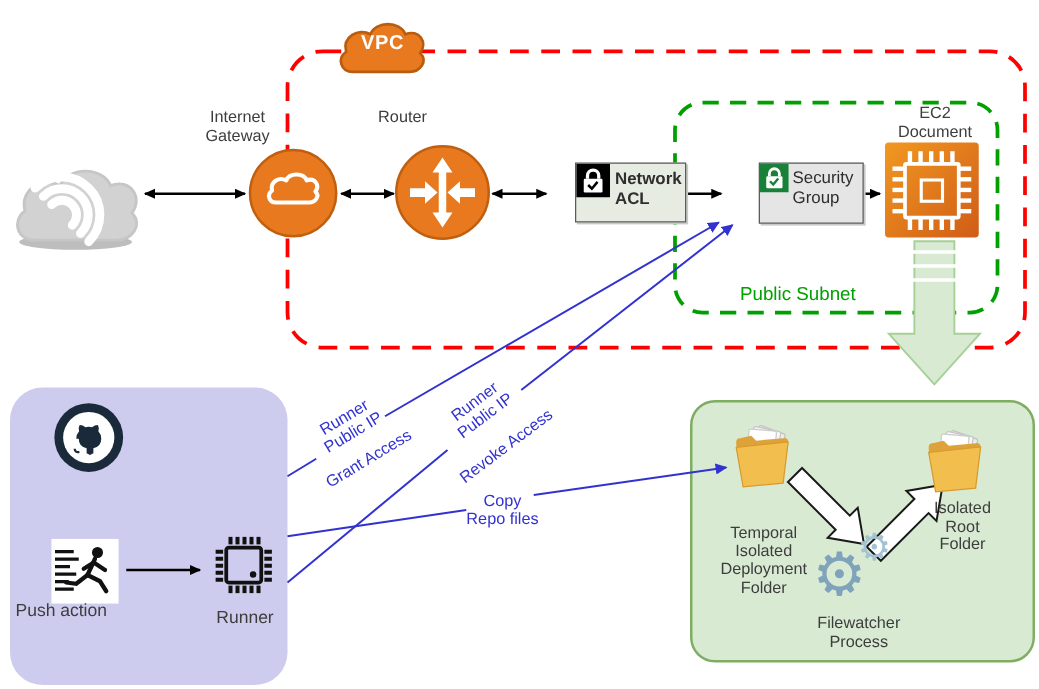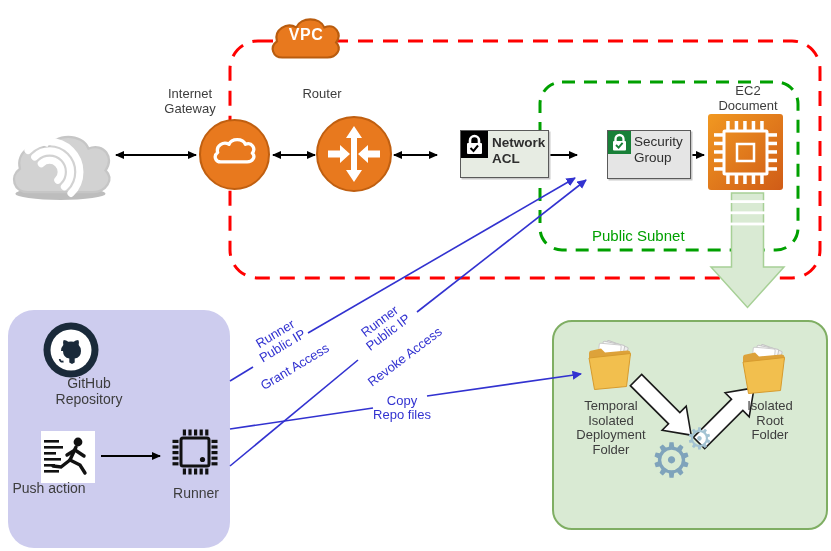--- a/index.html
+++ b/index.html
@@ -163,22 +163,20 @@
   <div class="vpclabel">VPC</div>
 
   <div class="subnetlabel">Public Subnet</div>
 
   <svg class="abs" style="left:37px;top:320px" width="68" height="68" viewBox="0 0 68 68">
     <circle cx="34" cy="30" r="27.5" fill="#1a2a3a"></circle>
     <circle cx="34" cy="30" r="20.5" fill="#ffffff"></circle>
     <path d="M24 31 q0 -3.6 2.3 -6 q-0.9 -2.8 0.4 -5 q2.7 0 4.6 1.8 q2.7 -0.7 5.4 0 q1.9 -1.8 4.6 -1.8 q1.3 2.2 0.4 5 q2.3 2.4 2.3 6 q0 6.3 -6.3 7.6 l0 4 l-2.7 1.3 l-2.7 -1.3 l0 -4 q-6.3 -1.3 -6.3 -7.6 z" fill="#1a2a3a"></path>
     <path d="M26.5 41.5 q-3.5 0.8 -3.8 -2.5" stroke="#1a2a3a" stroke-width="1.8" fill="none"></path>
   </svg>
-  <div class="nlabel nlabel-lg" style="left:89px;top:391px">GitHub
-Repository</div>
 
   <svg class="abs" style="left:41px;top:431px" width="54" height="52" viewBox="0 0 54 52">
     <rect x="0" y="0" width="54" height="52" fill="#ffffff"></rect>
     <g fill="#111">
       <rect x="3" y="9" width="15" height="2.6"></rect>
         <rect x="3" y="15" width="19" height="2.6"></rect>
       <rect x="3" y="21" width="12" height="2.6"></rect>
         <rect x="3" y="27" width="17" height="2.6"></rect>
       <rect x="3" y="33" width="11" height="2.6"></rect>
         <rect x="3" y="39" width="15" height="2.6"></rect>
@@ -222,40 +220,42 @@
   </svg>
   <div class="nlabel nlabel-lg" style="left:196px;top:493px">Runner</div>
 
   <svg class="abs" style="left:582px;top:340px" width="58" height="54" viewBox="0 0 58 54">
     <rect x="20" y="3" width="22" height="30" rx="1.5" fill="#ededed" stroke="#c2c2c2" transform="rotate(20 31 18)"></rect>
     <rect x="18" y="3" width="22" height="30" rx="1.5" fill="#f7f7f7" stroke="#c6c6c6" transform="rotate(12 29 18)"></rect>
     <rect x="16" y="4" width="22" height="30" rx="1.5" fill="#ffffff" stroke="#cccccc" transform="rotate(5 27 19)"></rect>
     <path d="M7 18 L7 13.5 Q7 10.5 10 10.5 L19 8.5 L23 12.5 L45 10.5 Q48.5 10.2 48.5 13.5 L48.5 16 Z" fill="#dda23a"></path>
     <path d="M7 18 L48.5 13.5 L44.5 46.5 L12.5 49.5 Z" fill="#f2bf4e" stroke="#d79b2d" stroke-width="1"></path>
   </svg>
-  <div class="nlabel" style="left:611px;top:428px">Temporal
+  <div class="nlabel" style="left:611px;top:448px">Temporal
 Isolated
 Deployment
 Folder</div>
 
   <svg class="abs" style="left:736px;top:344px" width="58" height="54" viewBox="0 0 58 54">
     <rect x="20" y="3" width="22" height="30" rx="1.5" fill="#ededed" stroke="#c2c2c2" transform="rotate(20 31 18)"></rect>
     <rect x="18" y="3" width="22" height="30" rx="1.5" fill="#f7f7f7" stroke="#c6c6c6" transform="rotate(12 29 18)"></rect>
     <rect x="16" y="4" width="22" height="30" rx="1.5" fill="#ffffff" stroke="#cccccc" transform="rotate(5 27 19)"></rect>
     <path d="M7 18 L7 13.5 Q7 10.5 10 10.5 L19 8.5 L23 12.5 L45 10.5 Q48.5 10.2 48.5 13.5 L48.5 16 Z" fill="#dda23a"></path>
     <path d="M7 18 L48.5 13.5 L44.5 46.5 L12.5 49.5 Z" fill="#f2bf4e" stroke="#d79b2d" stroke-width="1"></path>
   </svg>
   <div class="nlabel" style="left:770px;top:421px">Isolated
 Root
 Folder</div>
 
   <div class="gears">
     <span class="gear g1">⚙</span>
     <span class="gear g2">⚙</span>
   </div>
+  <div class="nlabel" style="left:687px;top:506px">Filewatcher
+Process</div>
 
   <svg class="overlay" width="831" height="551">
     <defs>
       <marker id="mku" markerWidth="11" markerHeight="10" refX="8.5" refY="4.5" orient="auto" markerUnits="userSpaceOnUse">
         <path d="M0 0 L9.5 4.5 L0 9 Z" fill="#3232d0"></path>
       </marker>
     </defs>
     <line class="flow" x1="230" y1="381" x2="253" y2="367"></line>
     <line class="flow" x1="308" y1="333" x2="575" y2="178" marker-end="url(#mku)"></line>
     <line class="flow" x1="230" y1="466" x2="358" y2="360"></line>

